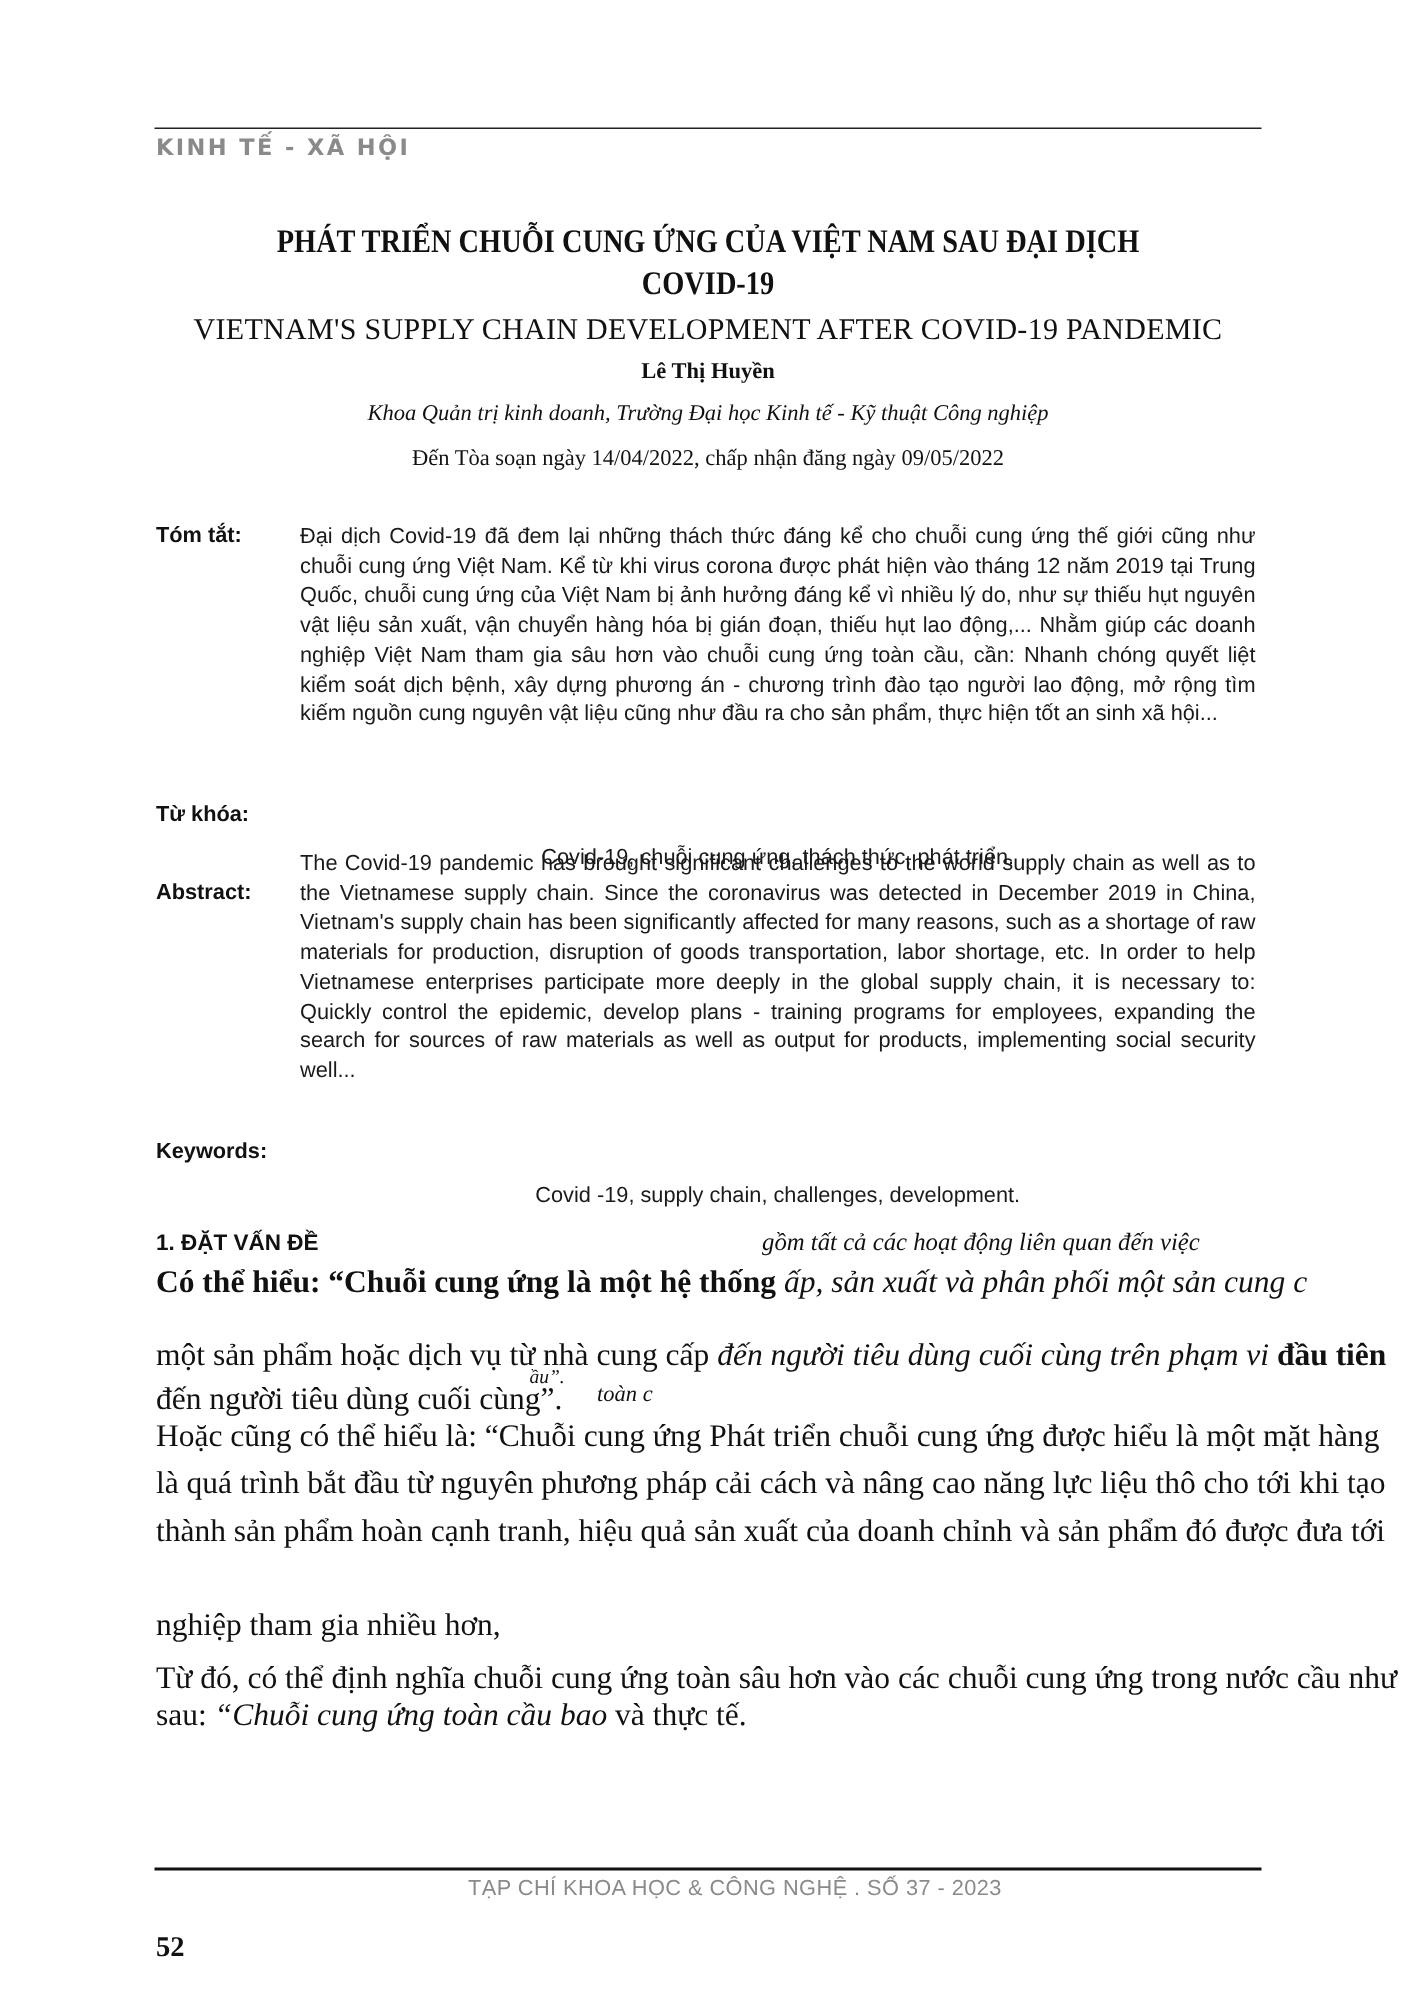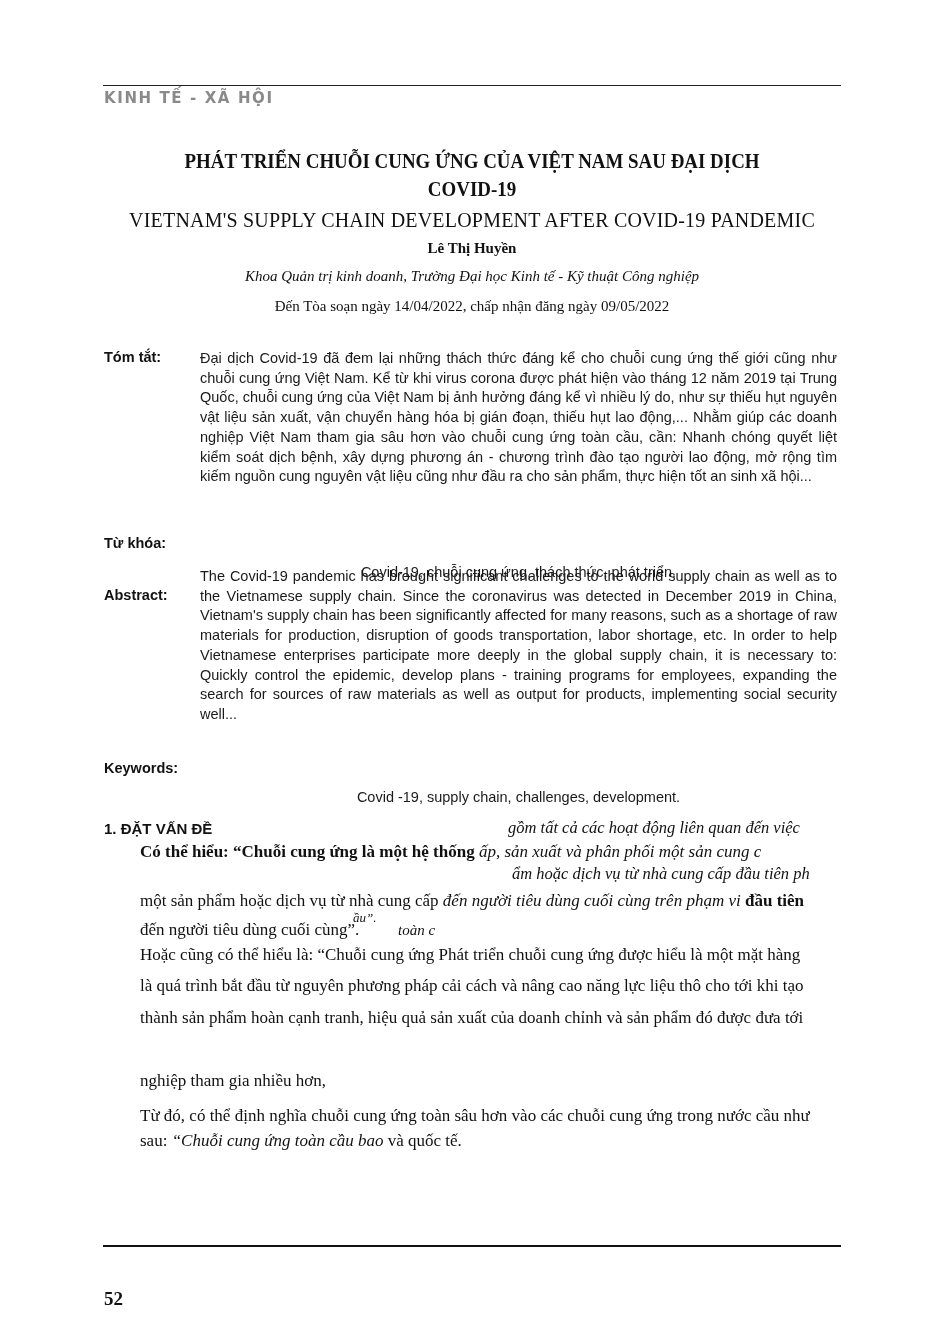--- a/index.html
+++ b/index.html
@@ -13,21 +13,21 @@
     .subtitle { position: absolute; left: 103px; top: 209px; width: 738px; text-align: center; font-family: "Liberation Serif", serif; font-size: 20px; letter-spacing: 0.2px; }
     .author { position: absolute; left: 103px; top: 240px; width: 738px; text-align: center; font-family: "Liberation Serif", serif; font-weight: bold; font-size: 15px; }
     .affil { position: absolute; left: 103px; top: 268px; width: 738px; text-align: center; font-family: "Liberation Serif", serif; font-style: italic; font-size: 15px; }
     .dates { position: absolute; left: 103px; top: 298px; width: 738px; text-align: center; font-family: "Liberation Serif", serif; font-size: 15px; }
 
     .lbl { position: absolute; left: 104px; font-family: "Liberation Sans", sans-serif; font-weight: bold; font-size: 14.5px; }
     .blk { position: absolute; left: 200px; width: 637px; font-family: "Liberation Sans", sans-serif; font-size: 14.5px; line-height: 19.7px; text-align: justify; color: #1a1a1a; }
     .blk.noj { text-align: center; margin-top: 28px; }
 
     .h1 { position: absolute; left: 104px; top: 820px; font-family: "Liberation Sans", sans-serif; font-weight: bold; font-size: 15px; }
-    .body-line { position: absolute; left: 104px; font-family: "Liberation Serif", serif; font-size: 17px; white-space: nowrap; margin-left: 36px; }
+    .body-line { position: absolute; left: 104px; font-family: "Liberation Serif", serif; font-size: 21px; white-space: nowrap; }
     .it { font-style: italic; }
     .b { font-weight: bold; }
     .float-it { position: absolute; font-family: "Liberation Serif", serif; font-style: italic; font-size: 16.5px; white-space: nowrap; }
     .sup-it { position: absolute; font-family: "Liberation Serif", serif; font-style: italic; font-size: 13px; }
 
     .ftr-rule { position: absolute; left: 103px; top: 1245px; width: 738px; height: 2px; background: #111; }
     .page-num { position: absolute; left: 104px; top: 1288px; font-family: "Liberation Serif", serif; font-weight: bold; font-size: 19px; }
     .journal { position: absolute; left: 312px; top: 1251px; font-family: "Liberation Sans", sans-serif; font-size: 14.5px; color: #8a8a8a; letter-spacing: 0.3px; }
   </style>
 </head>
@@ -57,21 +57,20 @@
   <div class="lbl" style="top:760px;">Keywords:</div>
   <div class="blk noj" style="top:760px;">Covid -19, supply chain, challenges, development.</div>
 
   <div class="h1">1. ĐẶT VẤN ĐỀ</div>
   <div class="float-it" style="left:508px; top:818px;">gồm tất cả các hoạt động liên quan đến việc</div>
 
   <div class="body-line" style="top:842px;">
     <span class="b">Có thể hiểu: “Chuỗi cung ứng là một hệ thống</span>
     <span class="it">ấp, sản xuất và phân phối một sản cung c</span>
   </div>
-  <div class="float-it" style="left:512px; top:864px;">ẩm hoặc dịch vụ từ nhà cung cấp đầu tiên ph</div>
 
   <div class="body-line" style="top:891px;">
     <span>một sản phẩm hoặc dịch vụ từ nhà cung cấp</span>
     <span class="it">đến người tiêu dùng cuối cùng trên phạm vi</span>
     <span class="b">đầu tiên</span>
   </div>
 
   <div class="body-line" style="top:920px;">
     <span>đến người tiêu dùng cuối cùng”.</span>
   </div>
@@ -80,18 +79,19 @@
 
   <div class="body-line" style="top:945px;">Hoặc cũng có thể hiểu là: “Chuỗi cung ứng Phát triển chuỗi cung ứng được hiểu là một mặt hàng</div>
   <div class="body-line" style="top:976px;">là quá trình bắt đầu từ nguyên phương pháp cải cách và nâng cao năng lực liệu thô cho tới khi tạo</div>
   <div class="body-line" style="top:1008px;">thành sản phẩm hoàn cạnh tranh, hiệu quả sản xuất của doanh chỉnh và sản phẩm đó được đưa tới</div>
   <div class="body-line" style="top:1071px;">nghiệp tham gia nhiều hơn,</div>
 
   <div class="body-line" style="top:1106px;">Từ đó, có thể định nghĩa chuỗi cung ứng toàn sâu hơn vào các chuỗi cung ứng trong nước cầu như</div>
   <div class="body-line" style="top:1131px;">
     <span>sau:</span>
     <span class="it">“Chuỗi cung ứng toàn cầu bao</span>
-    <span>và quốc tế.</span>
+    <span>và thực tế.</span>
   </div>
 
   <div class="ftr-rule"></div>
   <div class="page-num">52</div>
+  <div class="journal">TẠP CHÍ KHOA HỌC &amp; CÔNG NGHỆ . SỐ 37 - 2023</div>
 </div>
 
 </body></html>

